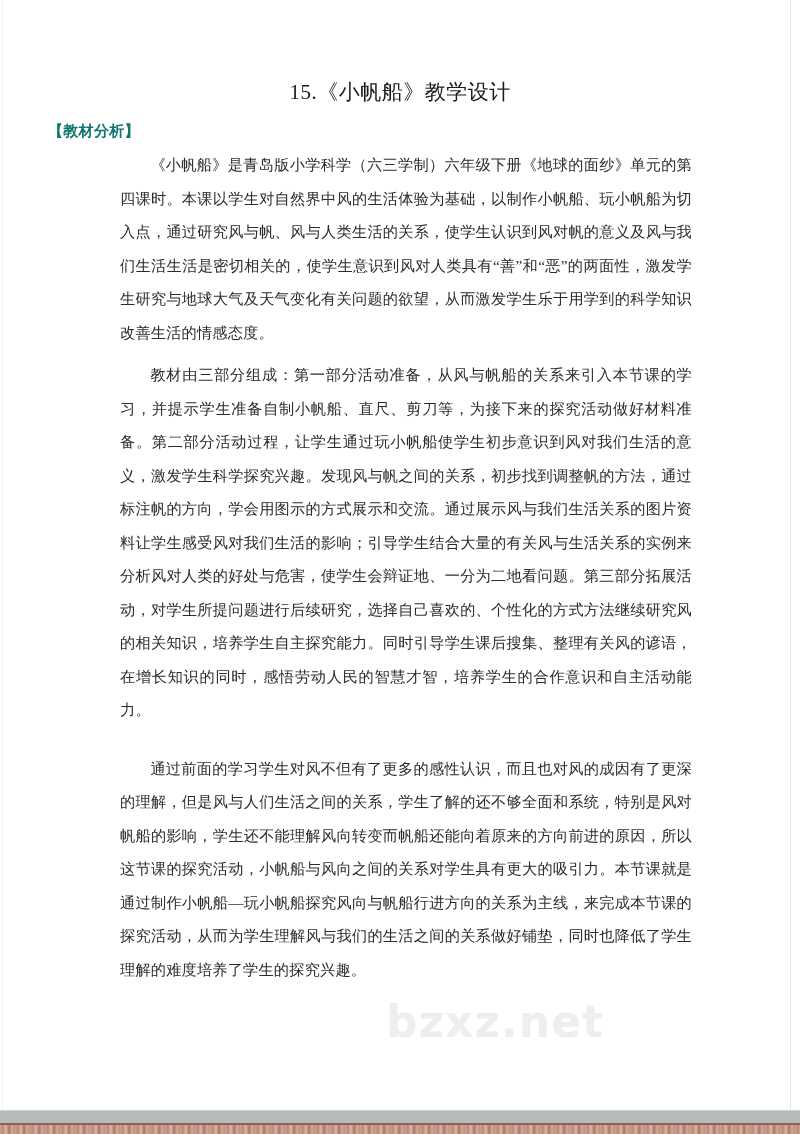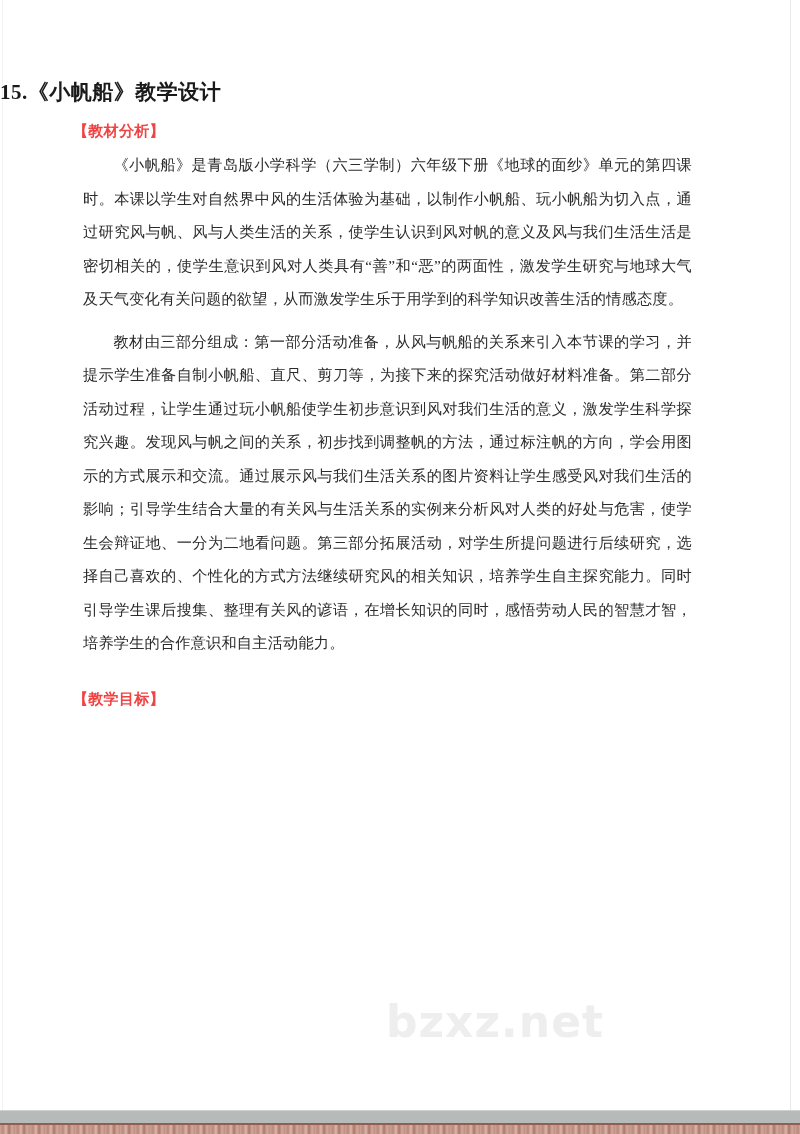--- a/index.html
+++ b/index.html
@@ -61,43 +61,43 @@
   
   .content {
     position: absolute;
     left: 0;
     top: 0;
     width: 800px;
     z-index: 2;
   }
 
   .doc-title {
-    text-align: left;
+    text-align: center;
     font-size: 21px;
-    font-weight: 700;
+    font-weight: 400;
     color: #1a1a1a;
     margin: 0;
     padding-top: 78px;
     letter-spacing: 0.5px;
     font-family: "Liberation Serif", "DejaVu Serif", serif;
   }
 
   .section-head {
     margin: 0;
-    padding-left: 73px;
+    padding-left: 48px;
     font-size: 15px;
     font-weight: 700;
-    color: #ef4444;
+    color: #0f766e;
     letter-spacing: 0.3px;
     line-height: 1;
   }
 
   .para {
     margin: 0;
-    padding-left: 83px;
+    padding-left: 120px;
     padding-right: 108px;
     font-size: 15.2px;
     line-height: 33.5px;
     color: #2b2b2b;
     text-align: justify;
     text-justify: inter-ideograph;
     text-indent: 2em;
     letter-spacing: 0.2px;
   }
 
@@ -158,23 +158,23 @@
     <div class="section-head">【教材分析】</div>
     <div class="sp-head-to-para"></div>
     <p class="para">《小帆船》是青岛版小学科学（六三学制）六年级下册《地球的面纱》单元的第四课时。本课以学生对自然界中风的生活体验为基础，以制作小帆船、玩小帆船为切入点，通过研究风与帆、风与人类生活的关系，使学生认识到风对帆的意义及风与我们生活生活是密切相关的，使学生意识到风对人类具有“善”和“恶”的两面性，激发学生研究与地球大气及天气变化有关问题的欲望，从而激发学生乐于用学到的科学知识改善生活的情感态度。</p>
     <div class="sp-para-gap"></div>
     <p class="para">教材由三部分组成：第一部分活动准备，从风与帆船的关系来引入本节课的学习，并提示学生准备自制小帆船、直尺、剪刀等，为接下来的探究活动做好材料准备。第二部分活动过程，让学生通过玩小帆船使学生初步意识到风对我们生活的意义，激发学生科学探究兴趣。发现风与帆之间的关系，初步找到调整帆的方法，通过标注帆的方向，学会用图示的方式展示和交流。通过展示风与我们生活关系的图片资料让学生感受风对我们生活的影响；引导学生结合大量的有关风与生活关系的实例来分析风对人类的好处与危害，使学生会辩证地、一分为二地看问题。第三部分拓展活动，对学生所提问题进行后续研究，选择自己喜欢的、个性化的方式方法继续研究风的相关知识，培养学生自主探究能力。同时引导学生课后搜集、整理有关风的谚语，在增长知识的同时，感悟劳动人民的智慧才智，培养学生的合作意识和自主活动能力。</p>
     <div class="sp-para-gap"></div>
 
     <div class="sp-para-to-head"></div>
 
     <div class="sp-head-to-para"></div>
+    <p class="para">通过前面的学习学生对风不但有了更多的感性认识，而且也对风的成因有了更深的理解，但是风与人们生活之间的关系，学生了解的还不够全面和系统，特别是风对帆船的影响，学生还不能理解风向转变而帆船还能向着原来的方向前进的原因，所以这节课的探究活动，小帆船与风向之间的关系对学生具有更大的吸引力。本节课就是通过制作小帆船—玩小帆船探究风向与帆船行进方向的关系为主线，来完成本节课的探究活动，从而为学生理解风与我们的生活之间的关系做好铺垫，同时也降低了学生理解的难度培养了学生的探究兴趣。</p>
 
     <div class="sp-para-to-head"></div>
 
-    <div class="section-head">【教学目标】</div>
 
   </div>
 </div>
 
 <div class="gray-bar"></div>
 <div class="next-sheet"></div>
 <div class="next-sheet-top"></div>
 
 </body></html>

